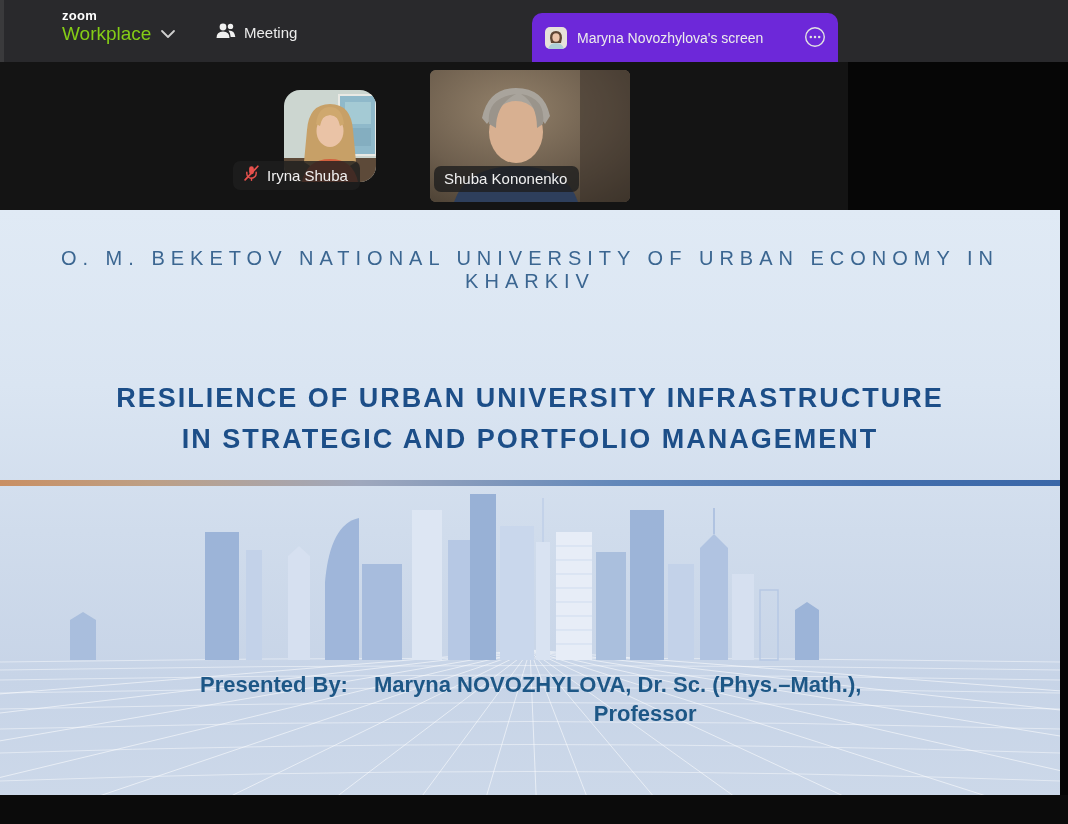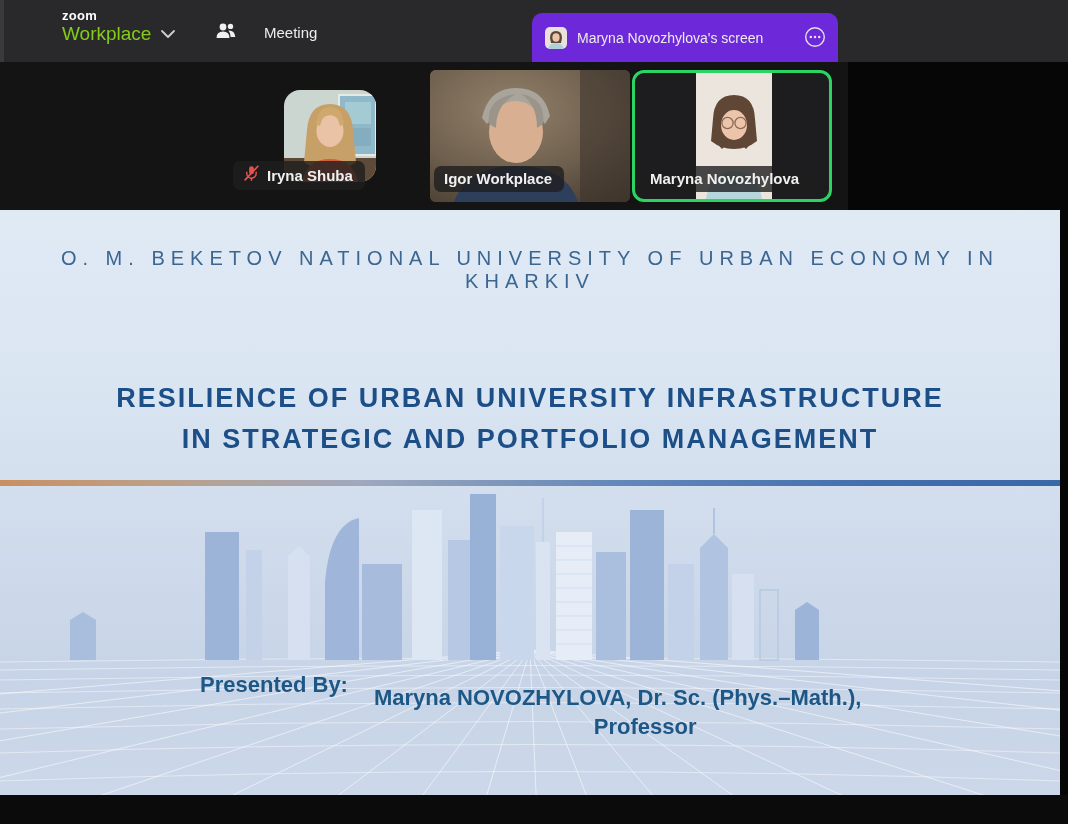--- a/index.html
+++ b/index.html
@@ -7,30 +7,30 @@
   body { font-family:"Liberation Sans", sans-serif; }
   .app { position:relative; width:1068px; height:824px; background:#060606; overflow:hidden; }
 
   
   .topbar { position:absolute; top:0; left:0; width:1068px; height:62px; background:#29292c; }
   .window-edge { position:absolute; top:0; left:0; width:4px; height:62px; background:#3a3a3c; }
   .logo { position:absolute; left:62px; top:9px; cursor:pointer; }
   .logo-zoom { display:block; color:#fff; font-size:13px; font-weight:700; letter-spacing:.3px; line-height:14px; }
   .logo-workplace { display:block; color:#84cc16; font-size:19px; font-weight:500; line-height:22px; }
   .chevron-btn { position:absolute; left:155px; top:24px; width:26px; height:20px; background:none; border:none; cursor:pointer; }
-  .tab-meeting { position:absolute; left:200px; top:14px; height:36px; display:flex; align-items:center; gap:26px;
+  .tab-meeting { position:absolute; left:200px; top:14px; height:36px; display:flex; align-items:center; gap:6px;
                  padding:0 14px; color:#ececec; font-size:15px; cursor:pointer; border-radius:8px; }
   .tab-screen { position:absolute; left:532px; top:13px; width:306px; height:49px; background:#6d28d9;
                 border-radius:10px 10px 0 0; display:flex; align-items:center; padding:0 10px 0 13px; cursor:pointer; }
   .tab-avatar { width:22px; height:22px; border-radius:5px; overflow:hidden; flex:0 0 auto; }
   .tab-screen-label { color:#ececec; font-size:14px; margin-left:10px; flex:1 1 auto; white-space:nowrap; overflow:hidden; }
   .more-btn { width:26px; height:26px; background:none; border:none; cursor:pointer; flex:0 0 auto; }
 
   
-  .video-strip { position:absolute; top:62px; left:0; width:848px; height:148px; background:#141414;font-weight:bold; }
+  .video-strip { position:absolute; top:62px; left:0; width:848px; height:148px; background:#141414; }
   .tile { position:absolute; top:8px; width:200px; height:132px; }
   .tile-iryna { left:230px; display:flex; align-items:center; justify-content:center; }
   .tile-igor { left:430px; border-radius:6px; overflow:hidden; background:#6e5f4e; }
   .tile-maryna { left:632px; border:3px solid #2bd563; border-radius:12px; background:#1d1d1f; overflow:hidden; }
   .avatar-photo { width:92px; height:92px; border-radius:16px; overflow:hidden; position:relative; }
   .portrait-strip { position:absolute; left:61px; top:0; width:76px; height:100%; }
   .name-pill { position:absolute; display:inline-flex; align-items:center; gap:7px;
                background:rgba(30,30,30,.8); border-radius:7px; padding:4px 12px 5px 10px;
                color:#f0f0f0; font-size:15px; white-space:nowrap; }
   .pill-iryna { left:3px; bottom:12px; }
@@ -43,21 +43,21 @@
            overflow:hidden; }
   .slide-header { position:absolute; top:37px; left:0; right:0; text-align:center;
                   color:#3b6691; font-size:20px; letter-spacing:6px; font-weight:400; }
   .slide-title { position:absolute; top:168px; left:0; right:0; text-align:center;
                  color:#1c4e88; font-size:27px; font-weight:700; letter-spacing:2px; line-height:41px; }
   .divider { position:absolute; top:270px; left:0; width:100%; height:6px;
              background:linear-gradient(90deg,#c98f63 0%, #bd9f85 14%, #9fa8bd 34%, #6388ba 58%, #446fad 82%, #3a67a8 100%); }
   .skyline { position:absolute; top:280px; left:0; }
   .presented { position:absolute; top:463px; left:200px; display:flex; gap:26px;
                color:#1d5786; font-size:22px; font-weight:700; line-height:24px; }
-  .presenter-line2 { margin-top:13px; }
+  .presenter-line2 { }
   .presenter-line3 { margin-top:5px; text-align:center; padding-left:55px; }
 
   .bottom-bar { position:absolute; top:795px; left:0; width:1068px; height:29px; background:#0b0b0b; }
 </style>
 </head>
 <body>
 
 <div class="app">
 
   <header class="topbar">
@@ -147,44 +147,24 @@
         </defs>
         <rect width="200" height="132" fill="url(#igbg)"></rect>
         <rect x="150" y="0" width="50" height="132" fill="#3a322a" opacity="0.55"></rect>
         <path d="M52 48 q6 -30 34 -30 q28 0 34 28 l-5 8 q-10 -16 -29 -16 q-19 0 -29 16 z" fill="#a9a49c"></path>
         <ellipse cx="86" cy="62" rx="27" ry="31" fill="#d8b091"></ellipse>
         <path d="M59 54 q-3 -26 27 -30 q-20 10 -20 34 z" fill="#9a948b"></path>
         <path d="M113 54 q3 -26 -22 -30 q16 10 16 34 z" fill="#9a948b"></path>
         <path d="M24 132 q12 -36 62 -36 q50 0 62 36 z" fill="#2e3f5c"></path>
       </svg>
       <div class="name-pill pill-igor">
-        <span>Igor Workplace</span>
-      </div>
-    </div>
-
-    <div class="tile tile-maryna">
-      <div class="portrait-strip">
-        <svg width="76" height="126" viewBox="0 0 76 126">
-          <rect width="76" height="126" fill="#efe9e1"></rect>
-          <rect width="76" height="126" fill="#e6dfd6" opacity="0.4"></rect>
-          <path d="M38 22 q-20 0 -21 24 l-2 22 q10 8 23 8 q13 0 23 -8 l-2 -22 q-1 -24 -21 -24 z" fill="#5f4635"></path>
-          <ellipse cx="38" cy="52" rx="13" ry="15" fill="#ecc4ab"></ellipse>
-          <circle cx="31.5" cy="50" r="5.6" fill="none" stroke="#8a6a52" stroke-width="1.3"></circle>
-          <circle cx="44.5" cy="50" r="5.6" fill="none" stroke="#8a6a52" stroke-width="1.3"></circle>
-          <path d="M20 36 q3 -14 18 -14 q15 0 18 14 l-5 4 q-4 -9 -13 -9 q-9 0 -13 9 z" fill="#54false3d2e" opacity="0"></path>
-          <path d="M25 60 q0 8 5 12 l-4 4 q-6 -5 -6 -14 z" fill="#5f4635"></path>
-          <path d="M51 60 q0 8 -5 12 l4 4 q6 -5 6 -14 z" fill="#5f4635"></path>
-          <path d="M10 126 q4 -28 28 -28 q24 0 28 28 z" fill="#b7d6dc"></path>
-          <path d="M30 100 q8 6 16 0 l3 10 q-11 6 -22 0 z" fill="#9ecad3"></path>
-        </svg>
-      </div>
-      <div class="name-pill pill-maryna">
-        <span>Maryna Novozhylova</span>
-      </div>
-    </div>
+        <span>Shuba Kononenko</span>
+      </div>
+    </div>
+
   </section>
 
   <main class="slide">
 
     <div class="slide-header">O. M. BEKETOV NATIONAL UNIVERSITY OF URBAN ECONOMY IN KHARKIV</div>
 
     <div class="slide-title">
       <div>RESILIENCE OF URBAN UNIVERSITY INFRASTRUCTURE</div>
       <div>IN STRATEGIC AND PORTFOLIO MANAGEMENT</div>
     </div>

